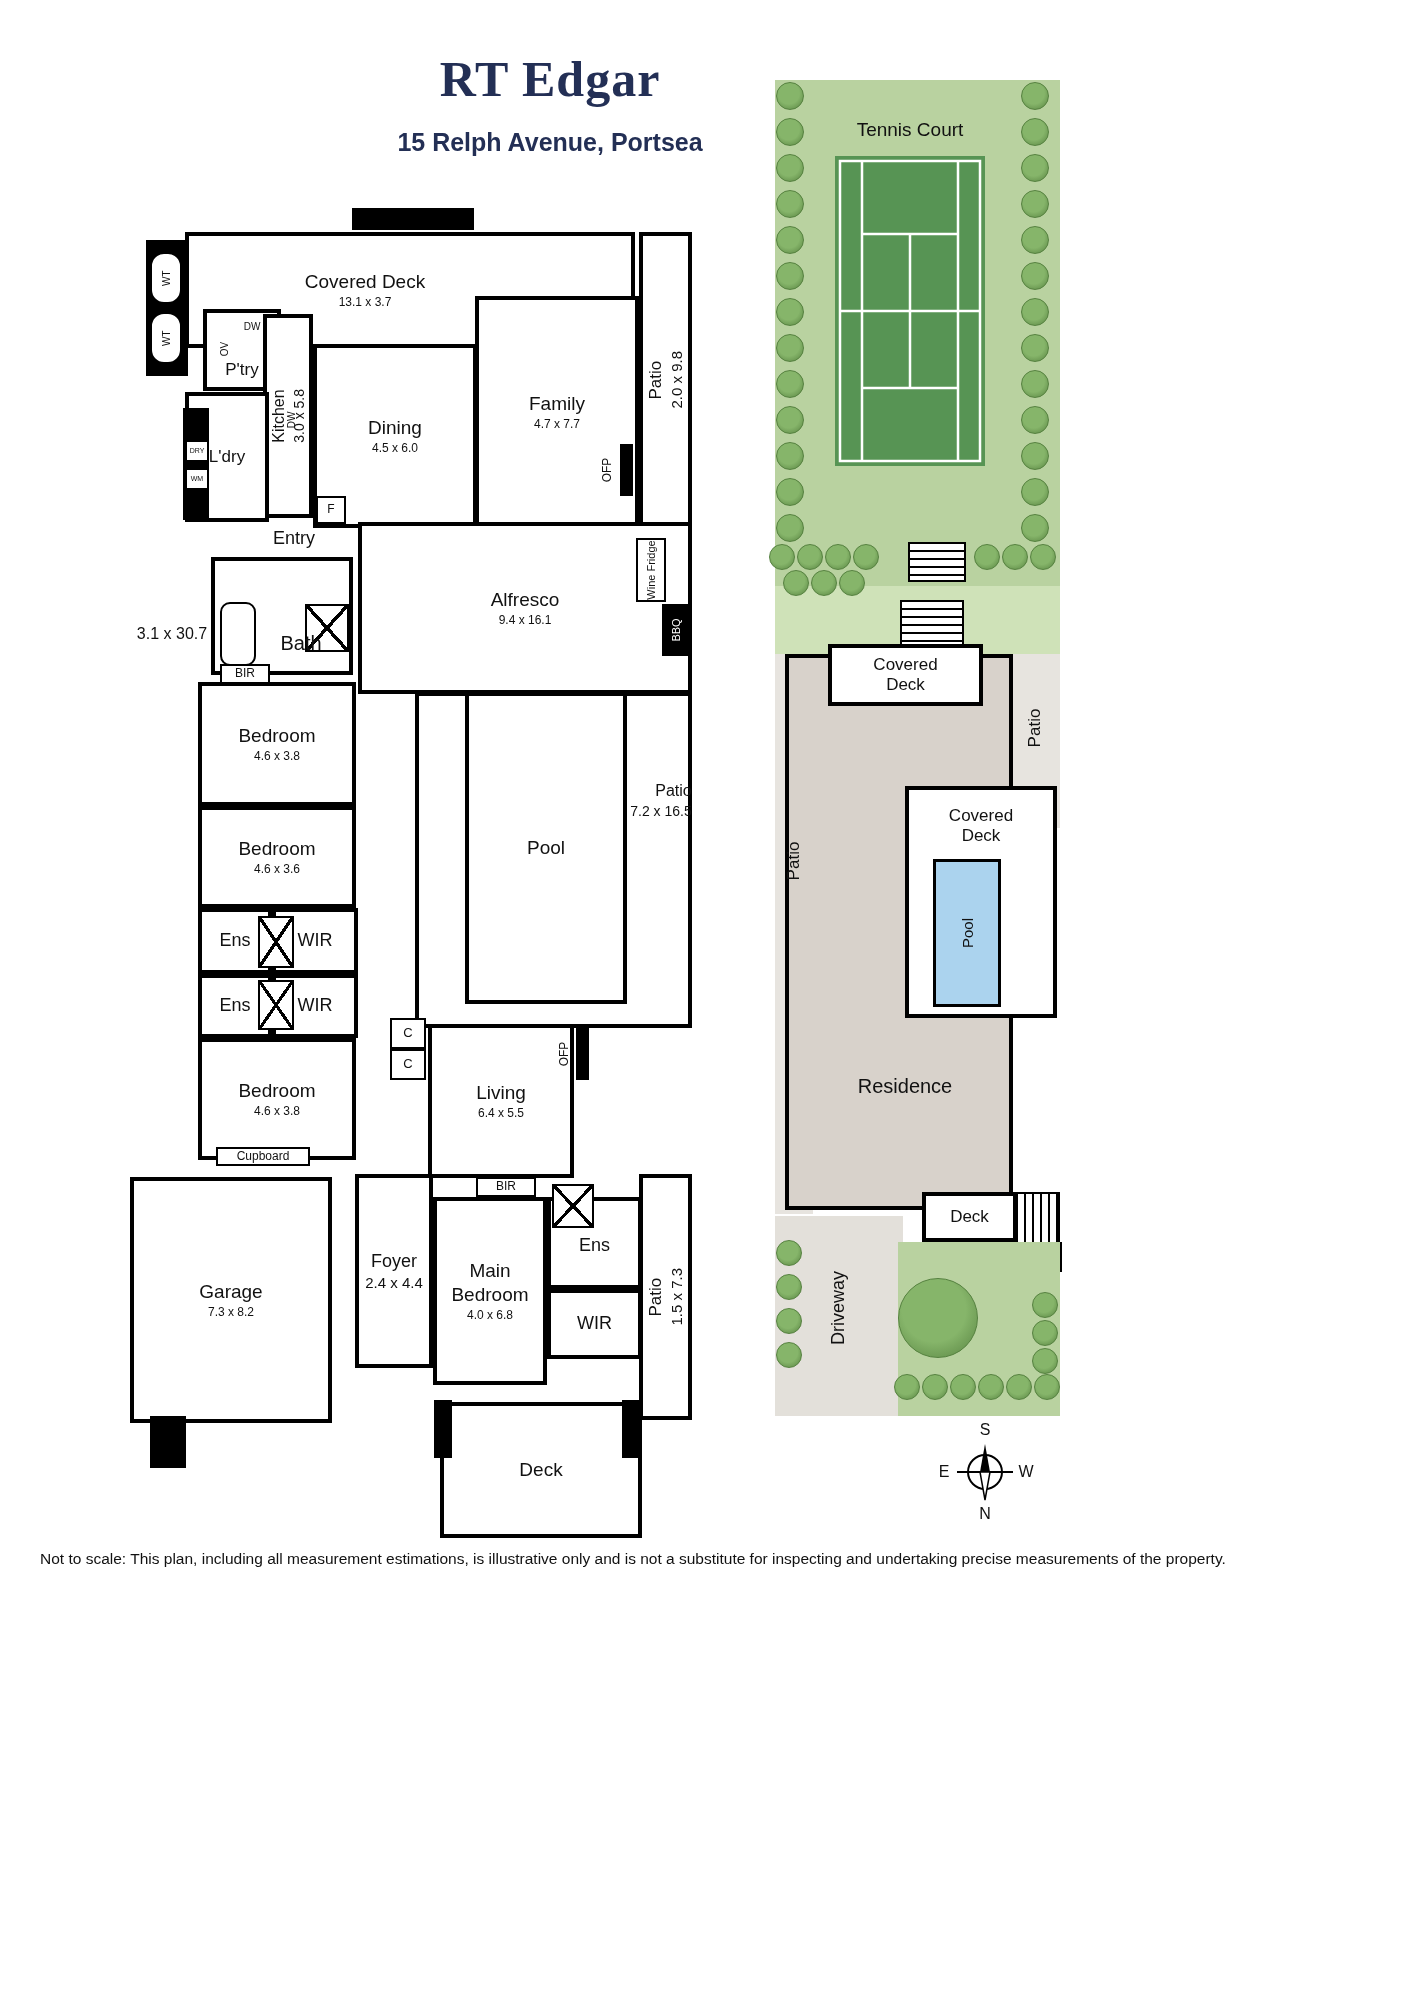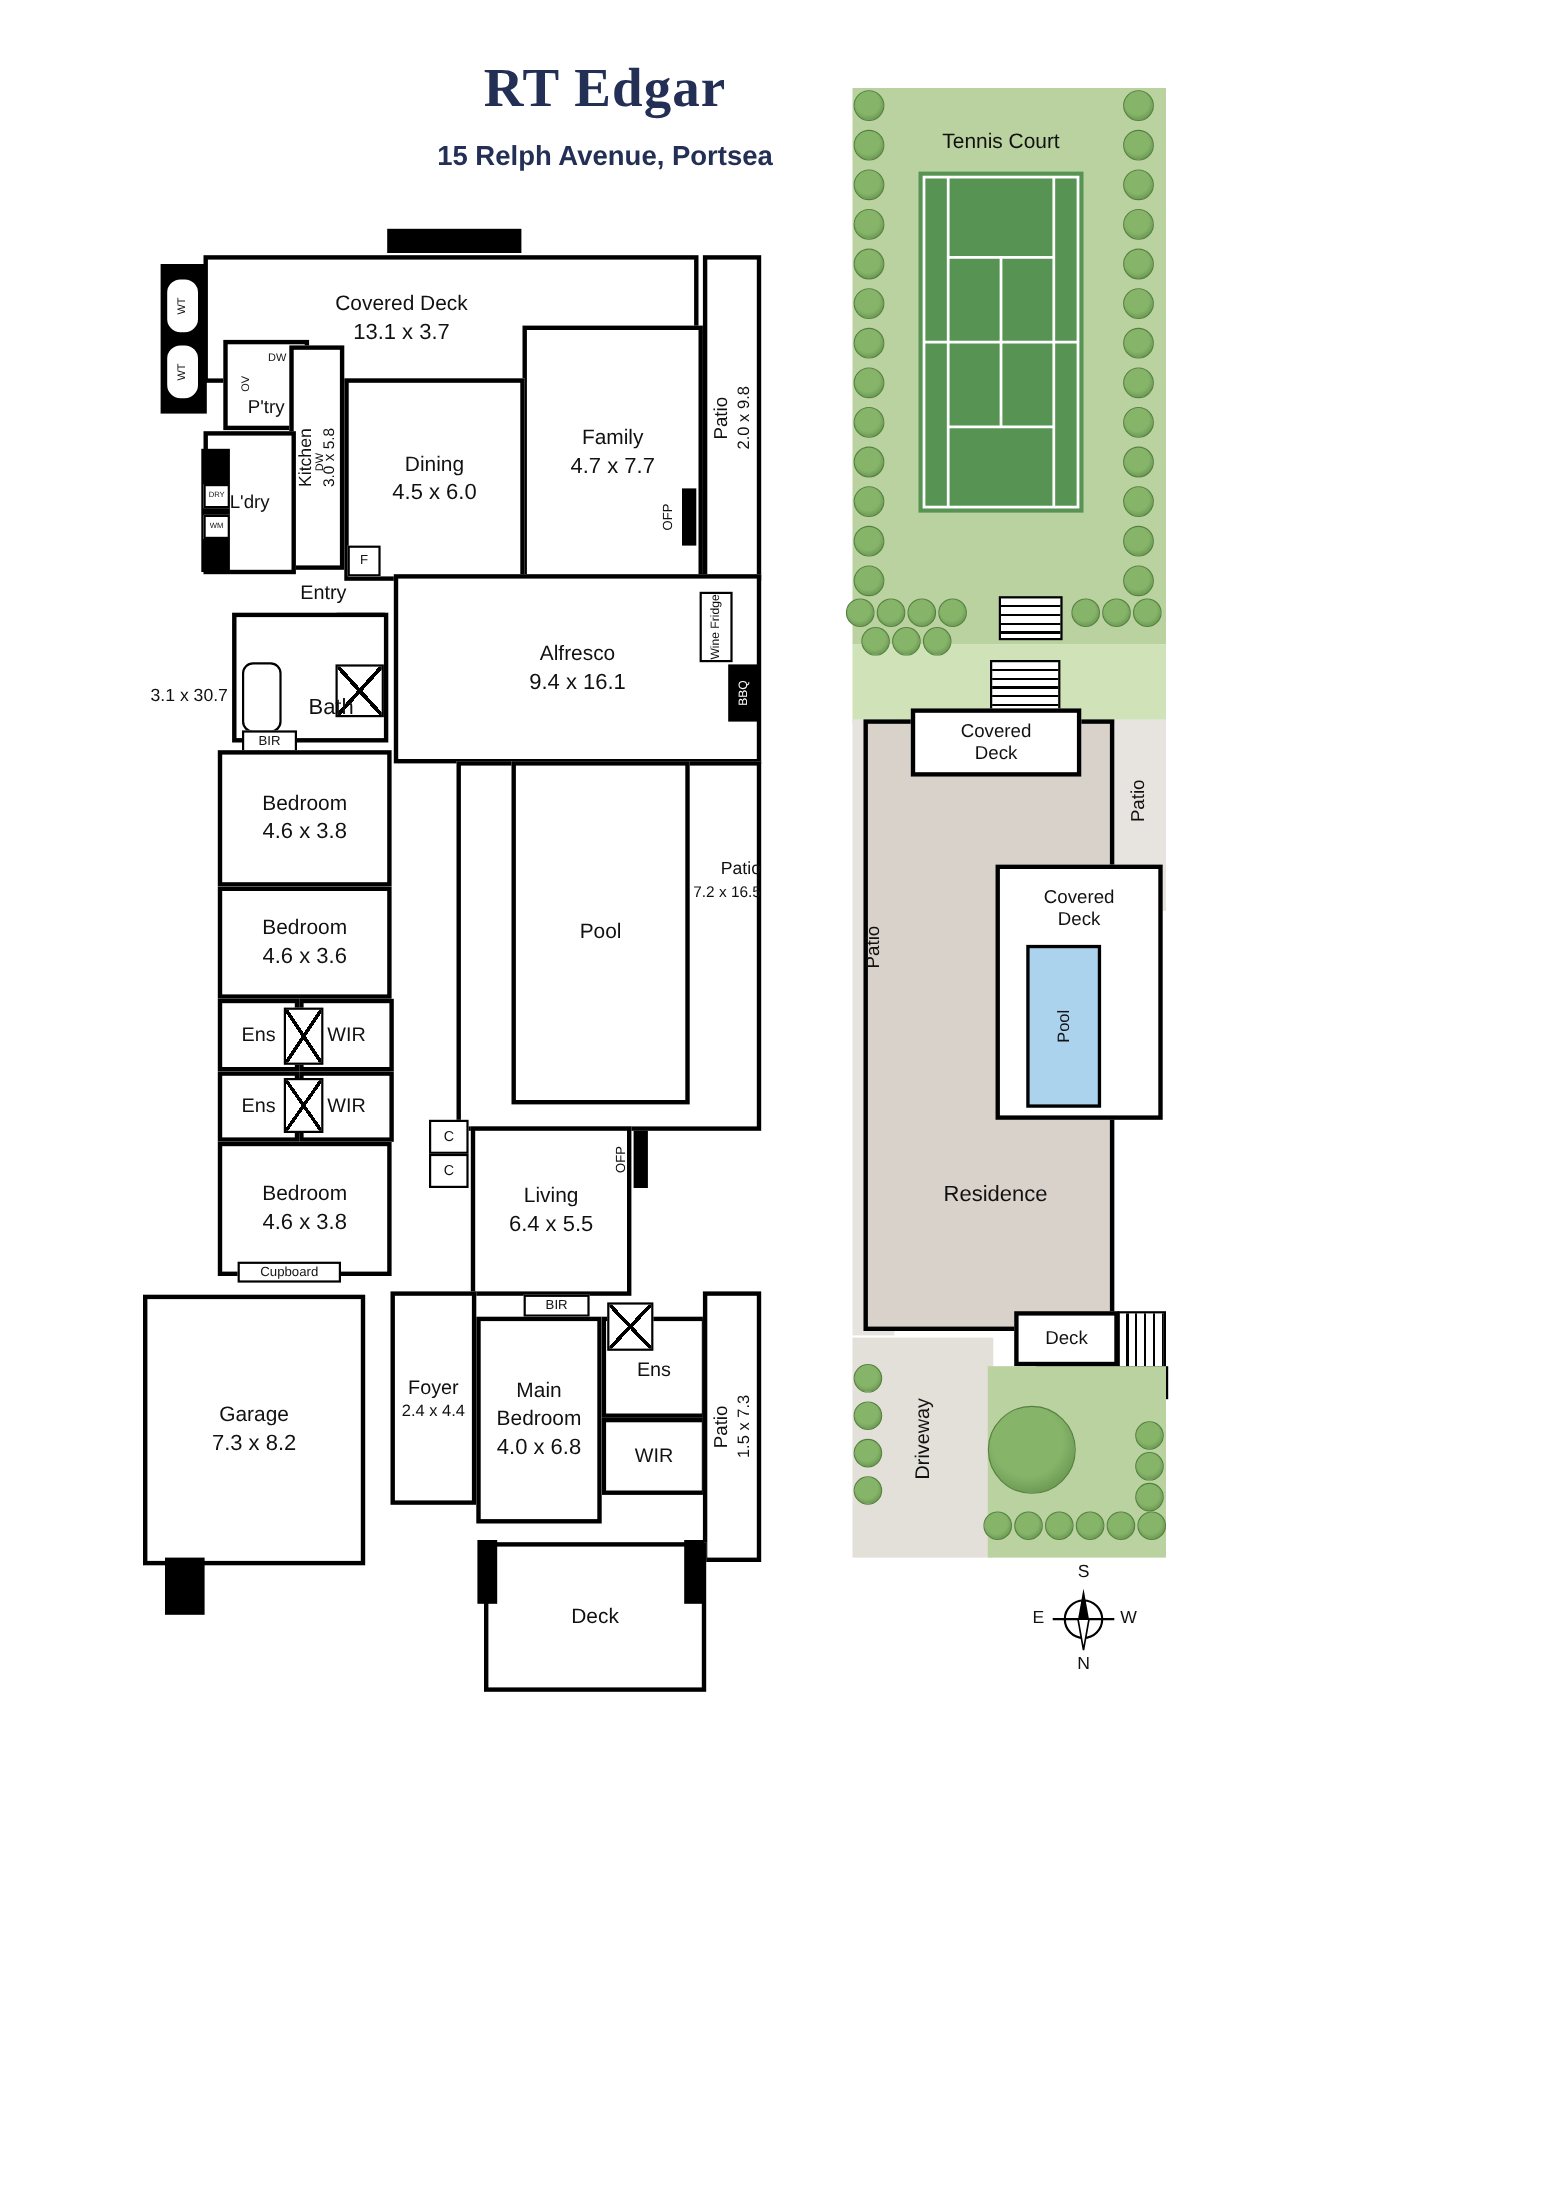--- a/index.html
+++ b/index.html
@@ -3,21 +3,21 @@
 <meta charset="utf-8">
 <style>
   *{margin:0;padding:0;box-sizing:border-box}
   html,body{width:1415px;height:2000px;background:#fff;font-family:"Liberation Sans",sans-serif;color:#111;position:relative;overflow:hidden}
   #canvas{position:absolute;left:0;top:16px;width:1391px;height:2000px}
   .brand{position:absolute;left:0;top:34px;width:1100px;text-align:center;font-family:"Liberation Serif",serif;font-weight:700;font-size:50px;color:var(--brand-navy,#232f55);letter-spacing:1px}
   .address{position:absolute;left:0;top:112px;width:1100px;text-align:center;font-size:25px;font-weight:700;color:var(--brand-navy,#232f55)}
   .room{position:absolute;background:#fff;border:4px solid var(--wall-black,#000);display:flex;align-items:center;justify-content:center;text-align:center}
   .room .lbl{font-size:19px;line-height:1.3}
   .nm{display:block}
-  .dm{display:block;font-size:20px}
+  .dm{display:block;font-size:12px}
   .tag{position:absolute;transform:translate(-50%,-50%);text-align:right;font-size:18px;line-height:1.3;white-space:nowrap}
   .tag .dm{font-size:15px}
   .tag.vert{transform:translate(-50%,-50%) rotate(180deg)}
   .vert{writing-mode:vertical-rl;transform:rotate(180deg)}
   .tagbox{position:absolute;background:#fff;border:2px solid var(--wall-black,#000);display:flex;align-items:center;justify-content:center;font-size:12px;text-align:center;line-height:1.1}
   .blackbox{position:absolute;background:var(--wall-black,#000)}
   .xbox{position:absolute;background-color:#fff;border:2px solid #000;background-image:linear-gradient(to top right,transparent 47%,#000 47%,#000 53%,transparent 53%),linear-gradient(to bottom right,transparent 47%,#000 47%,#000 53%,transparent 53%)}
   .pill{position:absolute;background:#fff;border:2px solid #000;border-radius:14px;display:flex;align-items:center;justify-content:center;font-size:10px}
   .tub{position:absolute;background:#fff;border:2px solid #000;border-radius:10px}
   .tree{position:absolute;border-radius:50%;background:radial-gradient(circle at 45% 40%,var(--tree-fill,#86b56a) 50%,var(--tree-edge,#55813f) 100%);border:1px solid var(--tree-edge,#55813f)}
@@ -360,14 +360,15 @@
       <line x1="4" y1="32" x2="60" y2="32" stroke="#000" stroke-width="2"></line>
       <polygon points="32,4 37,32 27,32" fill="#000"></polygon>
       <polygon points="32,60 37,32 27,32" fill="#fff" stroke="#000" stroke-width="1.5"></polygon>
     </svg>
   </div>
   <div class="tag" style="left:985px;top:1414px;font-size:16px">S</div>
   <div class="tag" style="left:944px;top:1456px;font-size:16px">E</div>
   <div class="tag" style="left:1026px;top:1456px;font-size:16px">W</div>
   <div class="tag" style="left:985px;top:1498px;font-size:16px">N</div>
 
+  <div class="footer">Not to scale: This plan, including all measurement estimations, is illustrative only and is not a substitute for inspecting and undertaking precise measurements of the property.</div>
 
 </div>
 
 </body></html>

